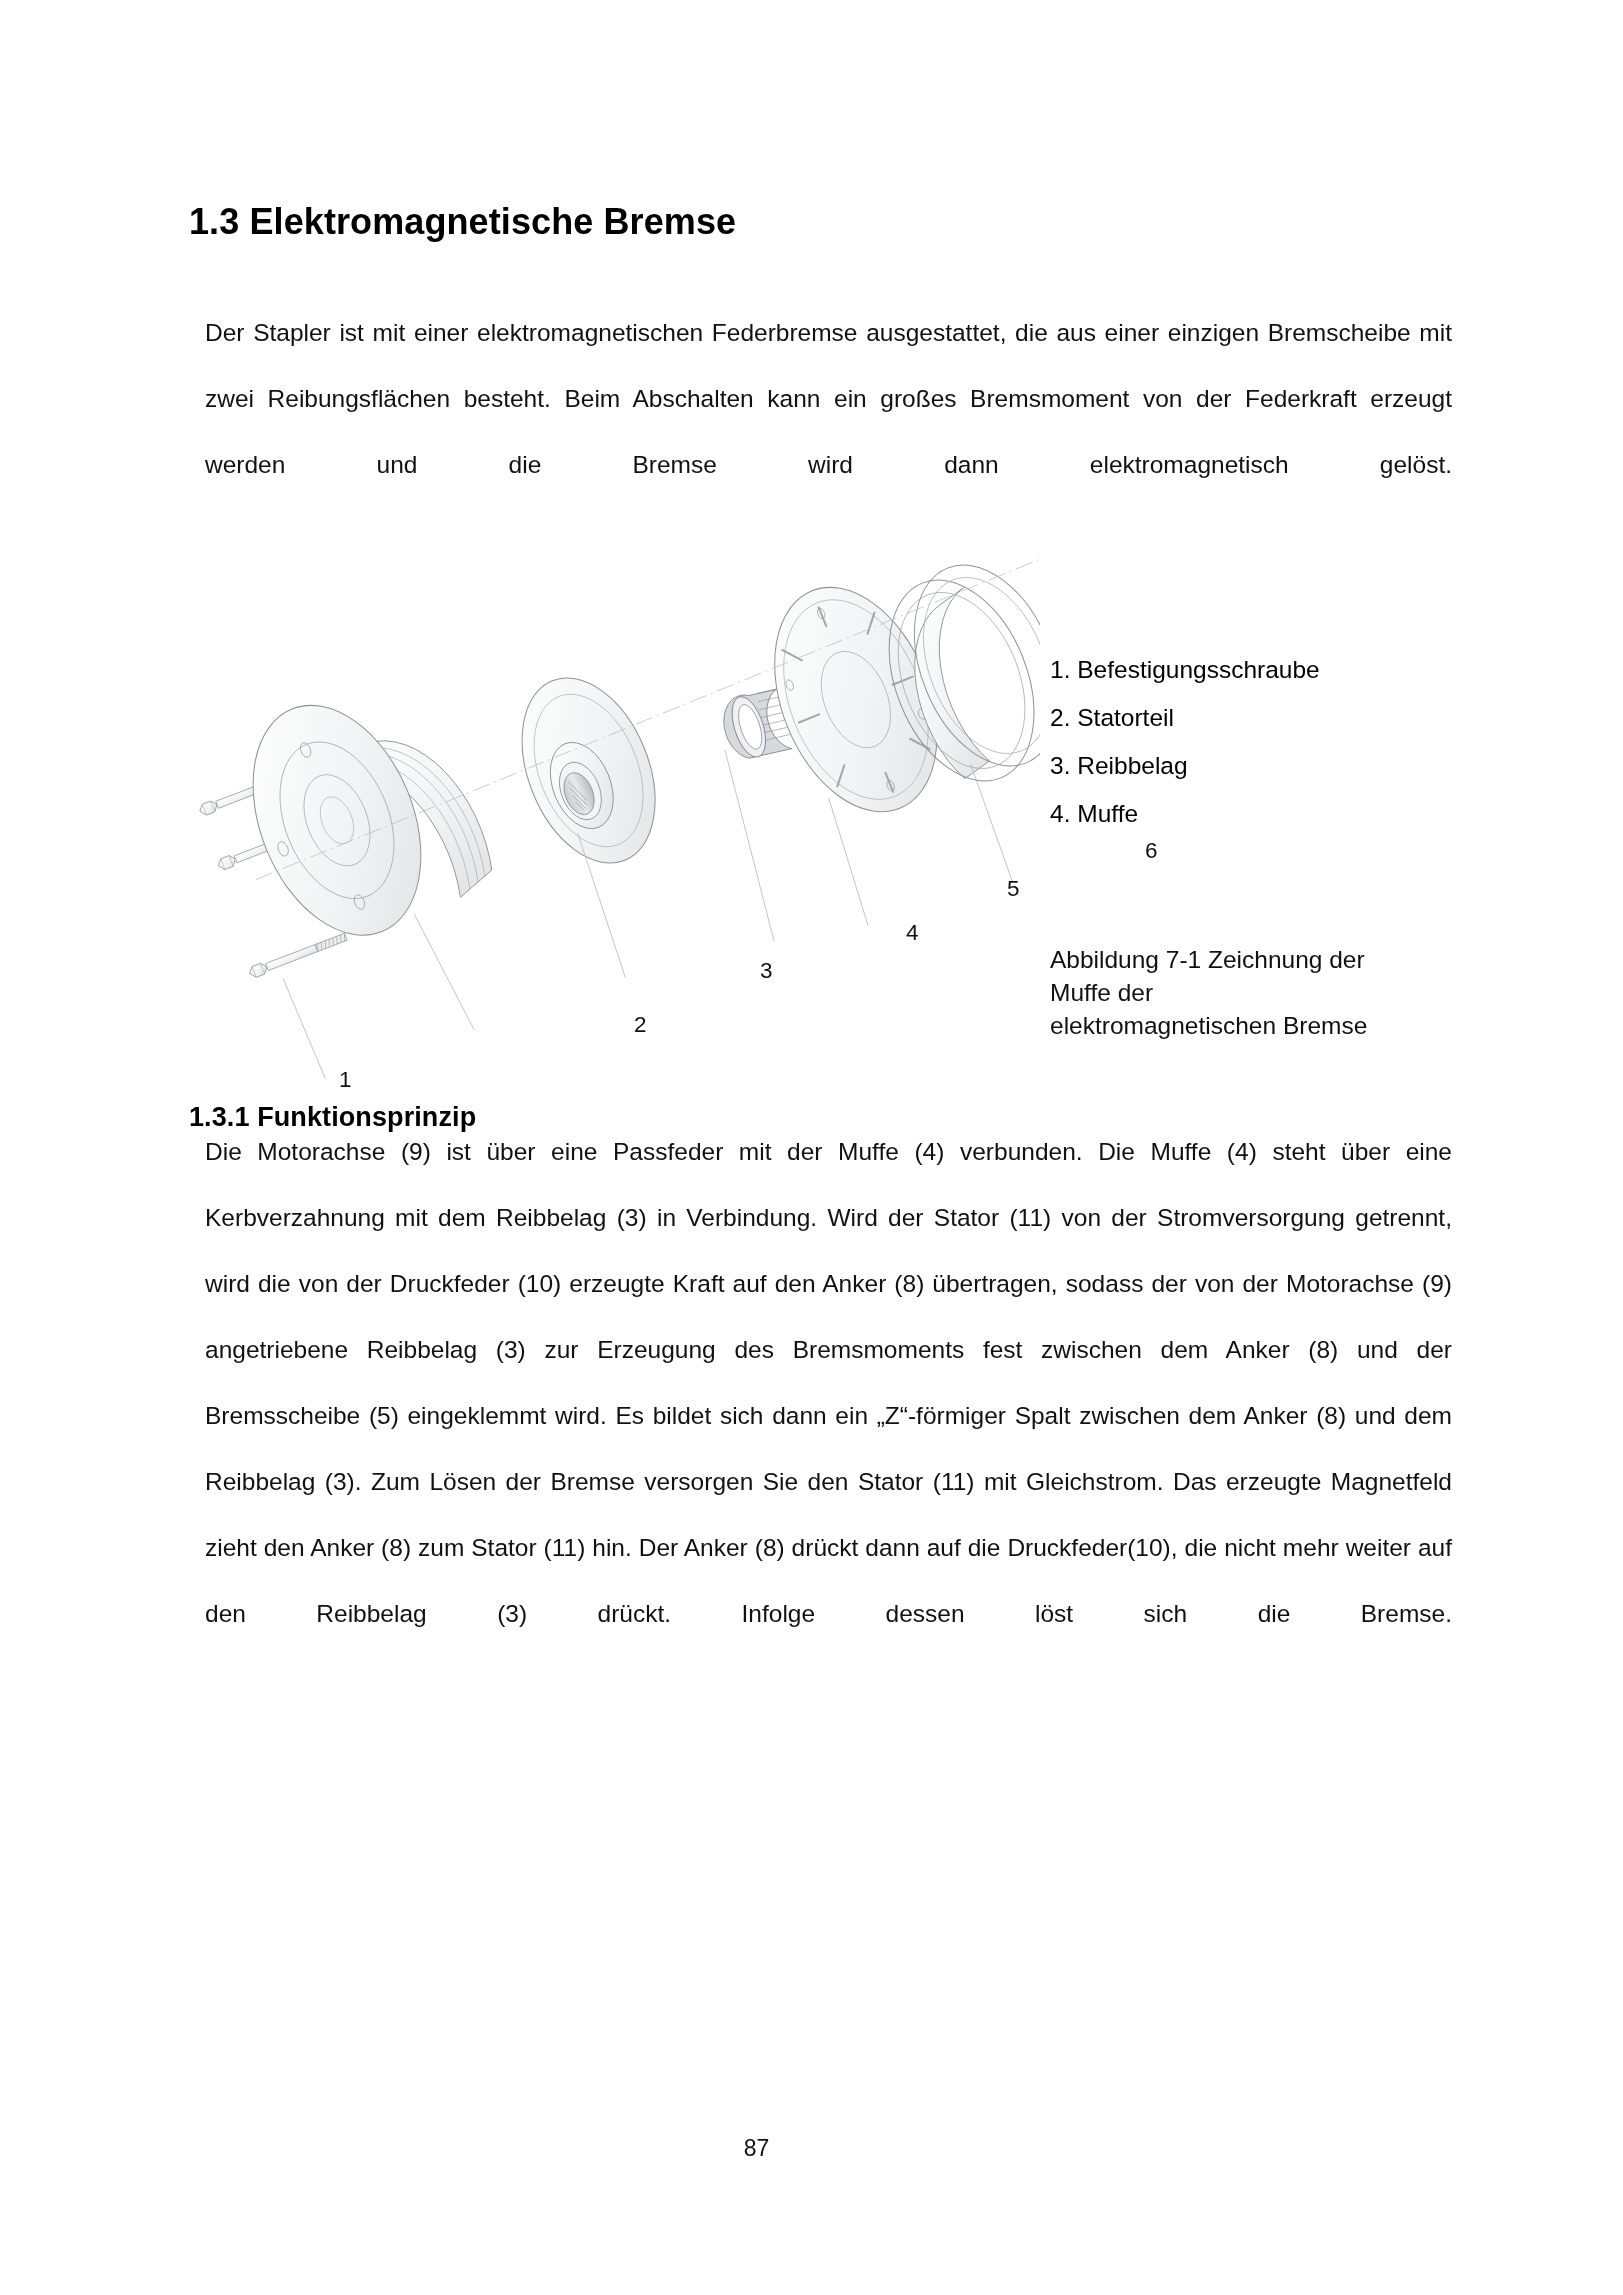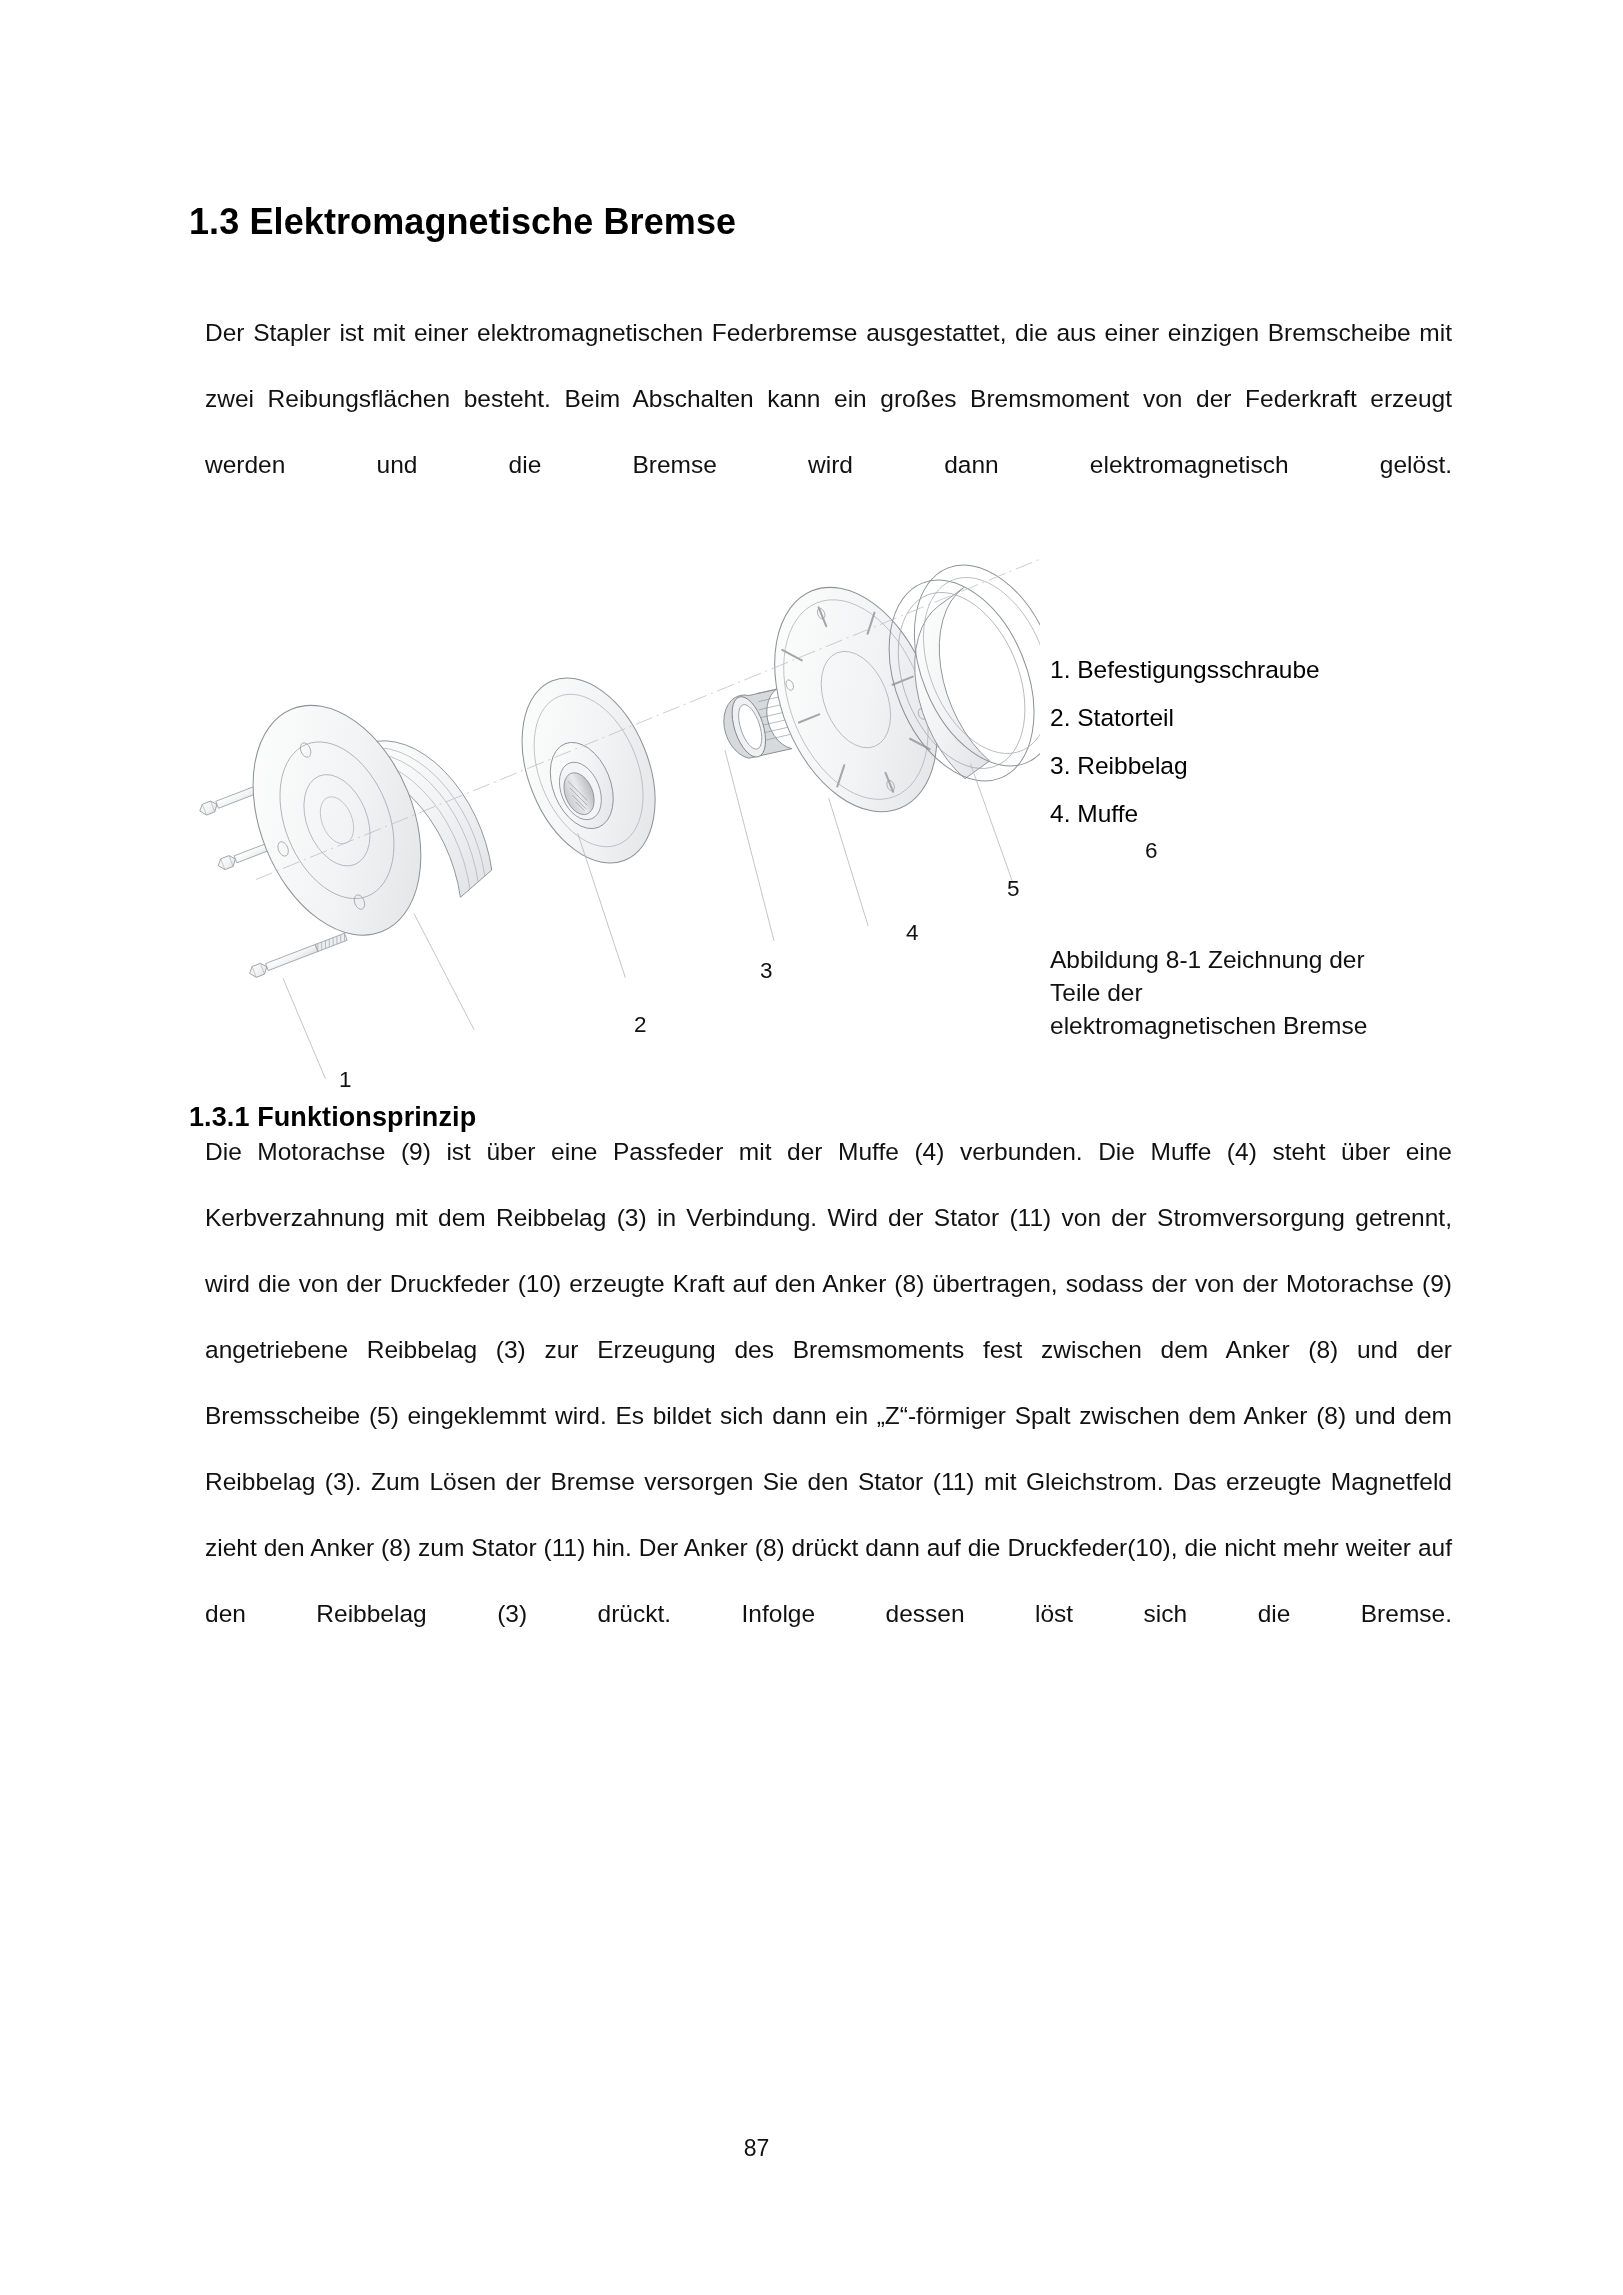--- a/index.html
+++ b/index.html
@@ -296,22 +296,22 @@
   <div class="callout" style="left:1145px; top:838px;">6</div>
 
   <div id="legend">
     <div class="legend-item">1. Befestigungsschraube</div>
     <div class="legend-item">2. Statorteil</div>
     <div class="legend-item">3. Reibbelag</div>
     <div class="legend-item">4. Muffe</div>
   </div>
 
   <div id="figure-caption">
-    <div>Abbildung 8-1 Zeichnung der</div>
-    <div>Teile der</div>
+    <div>Abbildung 7-1 Zeichnung der</div>
+    <div>Muffe der</div>
     <div>elektromagnetischen Bremse</div>
   </div>
 
   <div class="h2">1.3.1 Funktionsprinzip</div>
 
   <div class="para" id="para-principle">Die Motorachse (9) ist über eine Passfeder mit der Muffe (4) verbunden. Die Muffe (4) steht über eine Kerbverzahnung mit dem Reibbelag (3) in Verbindung. Wird der Stator (11) von der Stromversorgung getrennt, wird die von der Druckfeder (10) erzeugte Kraft auf den Anker (8) übertragen, sodass der von der Motorachse (9) angetriebene Reibbelag (3) zur Erzeugung des Bremsmoments fest zwischen dem Anker (8) und der Bremsscheibe (5) eingeklemmt wird. Es bildet sich dann ein „Z“-förmiger Spalt zwischen dem Anker (8) und dem Reibbelag (3). Zum Lösen der Bremse versorgen Sie den Stator (11) mit Gleichstrom. Das erzeugte Magnetfeld zieht den Anker (8) zum Stator (11) hin. Der Anker (8) drückt dann auf die Druckfeder(10), die nicht mehr weiter auf den Reibbelag (3) drückt. Infolge dessen löst sich die Bremse.</div>
 
   <div id="page-number">87</div>
 
 </div>

